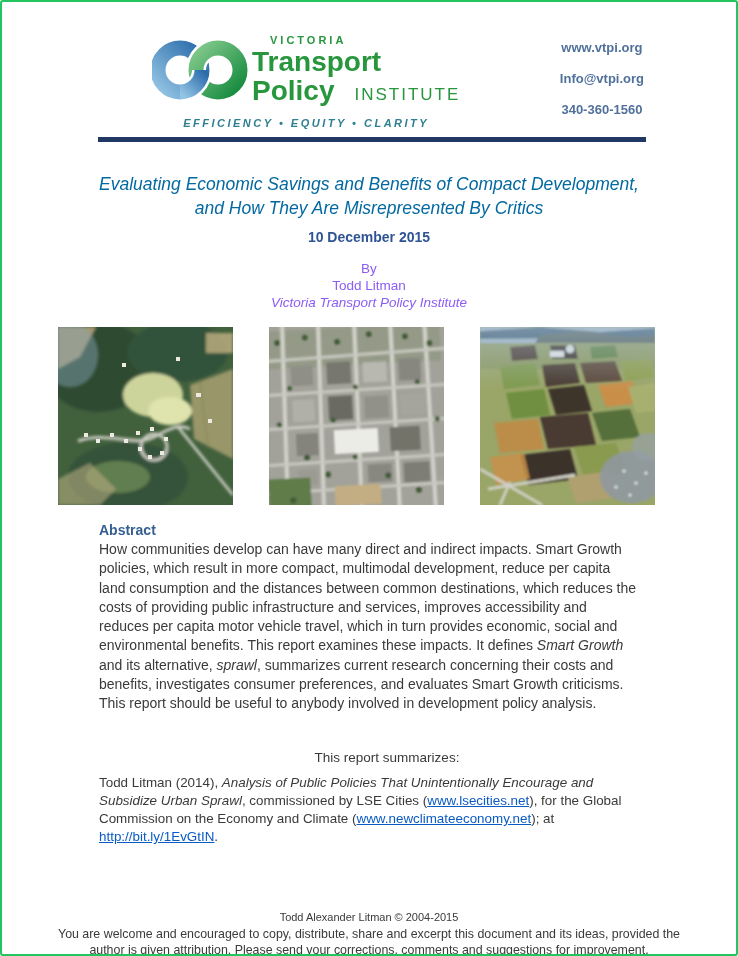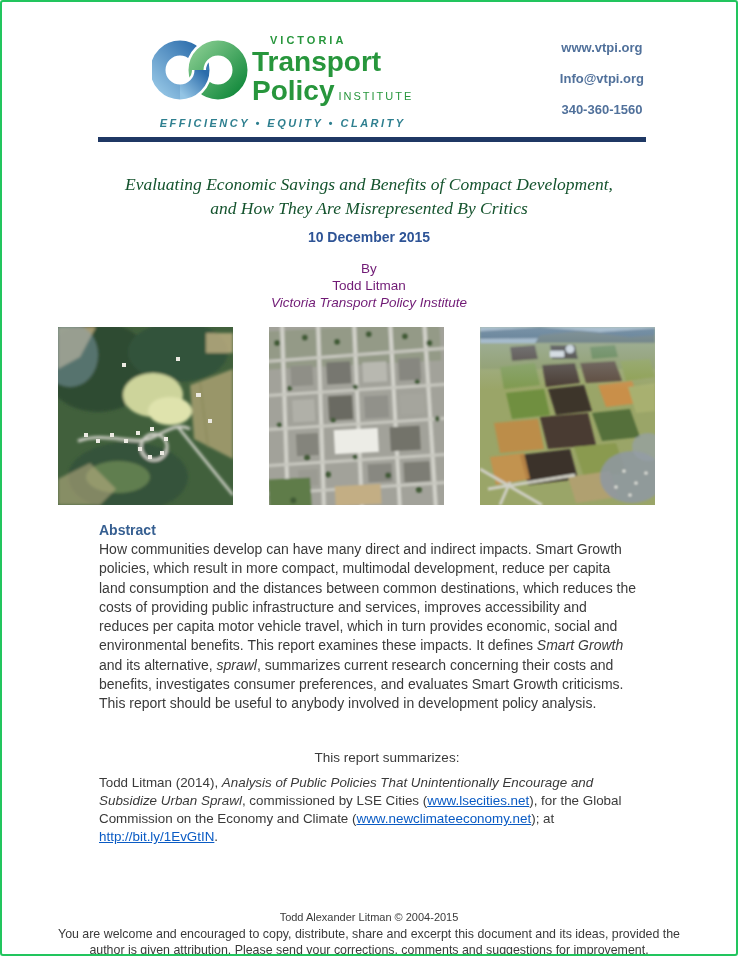--- a/index.html
+++ b/index.html
@@ -17,37 +17,37 @@
 
   
   .header { display:flex; justify-content:space-between; align-items:flex-start;
             margin:28px 92px 0 150px; }
   .logo { display:flex; flex-direction:column; }
   .logo-top { display:flex; align-items:center; }
   .logo-rings { flex:0 0 auto; }
   .logo-text { margin-left:2px; line-height:1; }
   .logo-victoria { font-size:11px; letter-spacing:3px; color:#27963c; font-weight:bold; margin-left:18px; }
   .logo-transport { font-size:28px; font-weight:bold; color:#27963c; margin-top:2px; }
-  .logo-policy-row { display:flex; align-items:baseline; margin-top:1px; }
+  .logo-policy-row { display:flex; align-items:baseline; margin-top:1px;gap:16px; }
   .logo-policy { font-size:28px; font-weight:bold; color:#27963c; }
-  .logo-institute { font-size:11px; letter-spacing:2px; color:#27963c; margin-left:4px; }
+  .logo-institute { font-size:17px; letter-spacing:2px; color:#27963c; margin-left:4px; }
   .logo-tagline { font-size:11px; font-style:italic; font-weight:bold; letter-spacing:2.5px;
                   color:#2e7f8f; text-align:center; margin-top:7px; }
   .contact { text-align:center; margin-top:10px; }
   .contact-line { font-size:13px; font-weight:bold; color:#51719b; margin-bottom:16px; }
 
   .rule { height:5px; background:#1f3864; margin:4px 90px 0 96px; }
 
   
   .title-block { text-align:center; margin-top:31px; }
   .doc-title { font-size:19px; font-weight:bold; color:#2e5496; }
-  .doc-subtitle { font-size:17.5px; font-style:italic; color:#14532d; line-height:1.35; margin-top:20px;font-family:Liberation Serif, serif; }
+  .doc-subtitle { font-size:17.5px; font-style:italic; color:#0369a1; line-height:1.35; margin-top:20px; }
   .doc-subtitle span { display:block; }
   .doc-date { font-size:14px; font-weight:bold; color:#2e5496; margin-top:9px; }
-  .byline-block { text-align:center; margin-top:16px; font-size:13.5px; color:#701a75; line-height:1.25; }
+  .byline-block { text-align:center; margin-top:16px; font-size:13.5px; color:#8b5cf6; line-height:1.25; }
   .byline-org { font-style:italic; }
 
   
   .photos { display:flex; gap:36px; margin:15px 0 0 56px; }
   .photo { width:175px; height:178px; flex:0 0 auto; display:block; }
 
   
   .abstract { margin:17px 97px 0 97px; }
   .abstract-heading { font-size:14px; font-weight:bold; color:#365f91; }
   .abstract-body { font-size:14px; line-height:1.38; margin-top:2px; }

